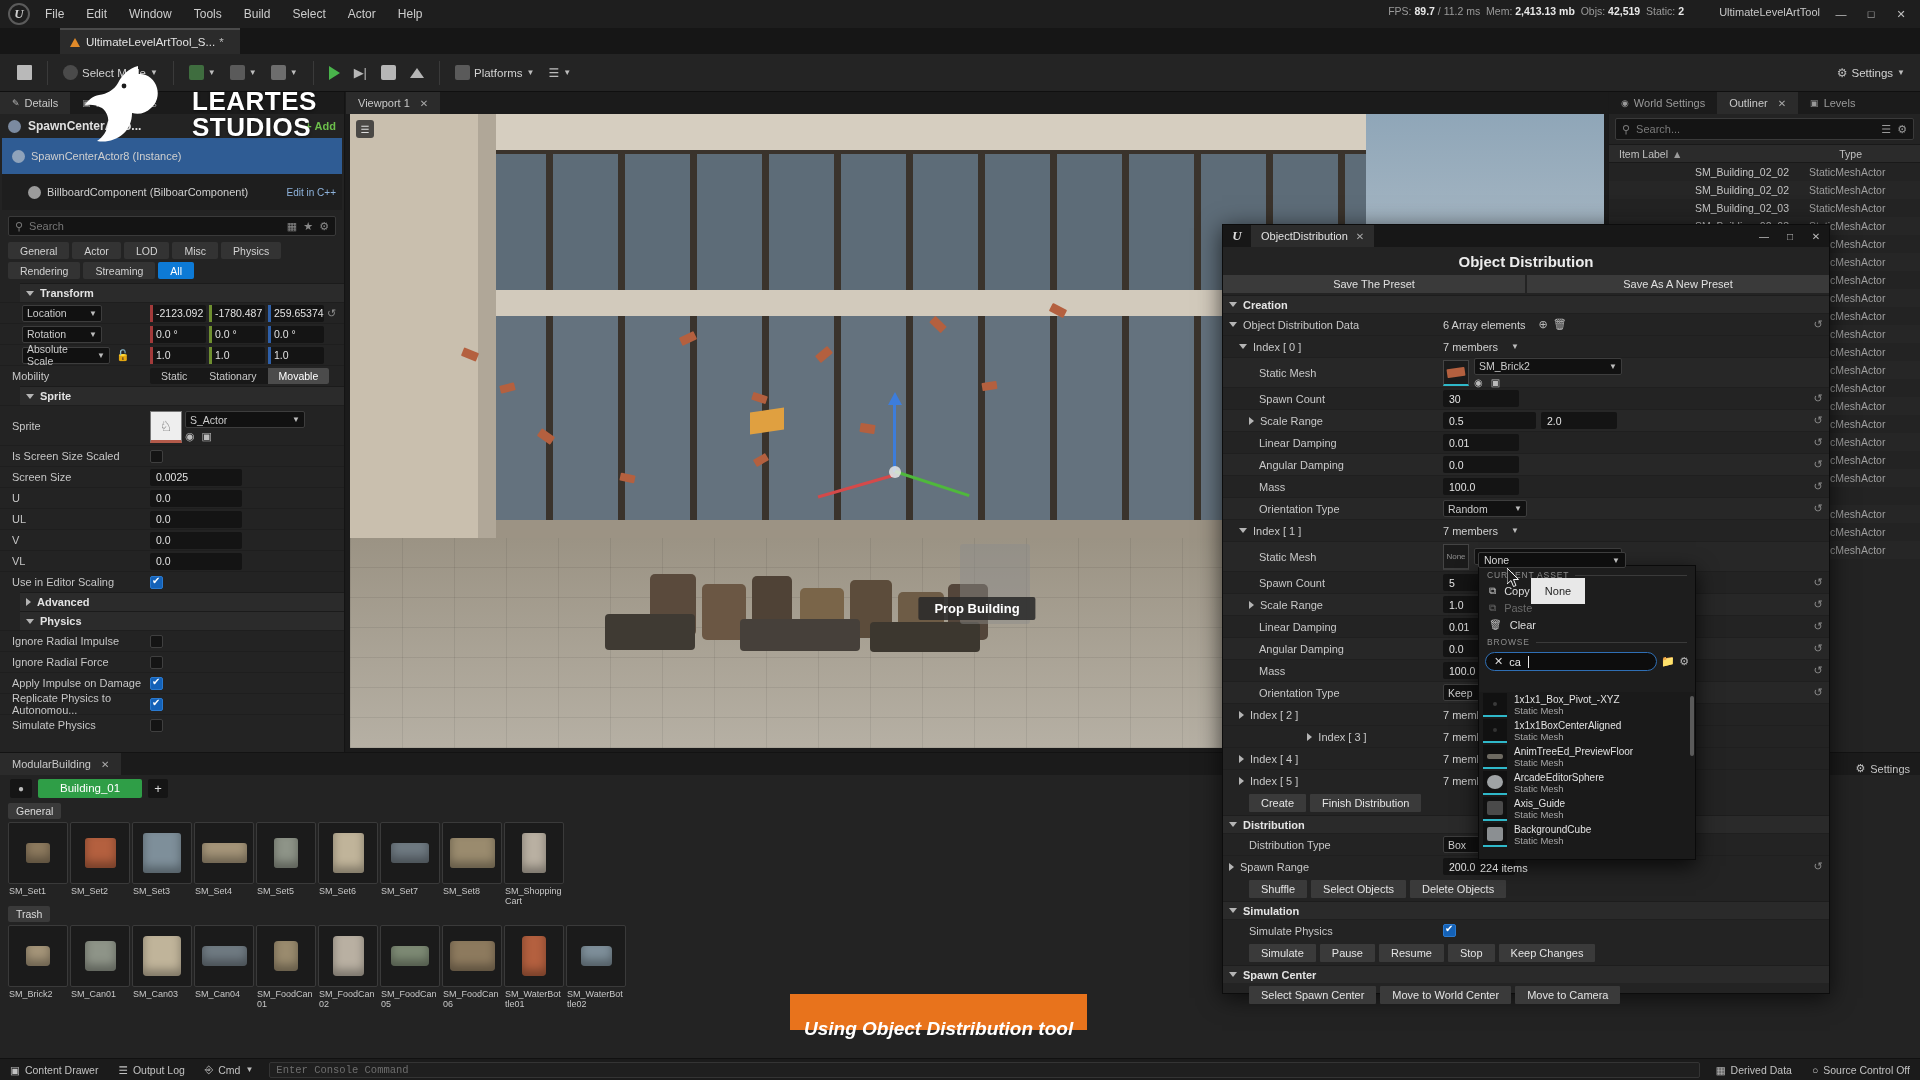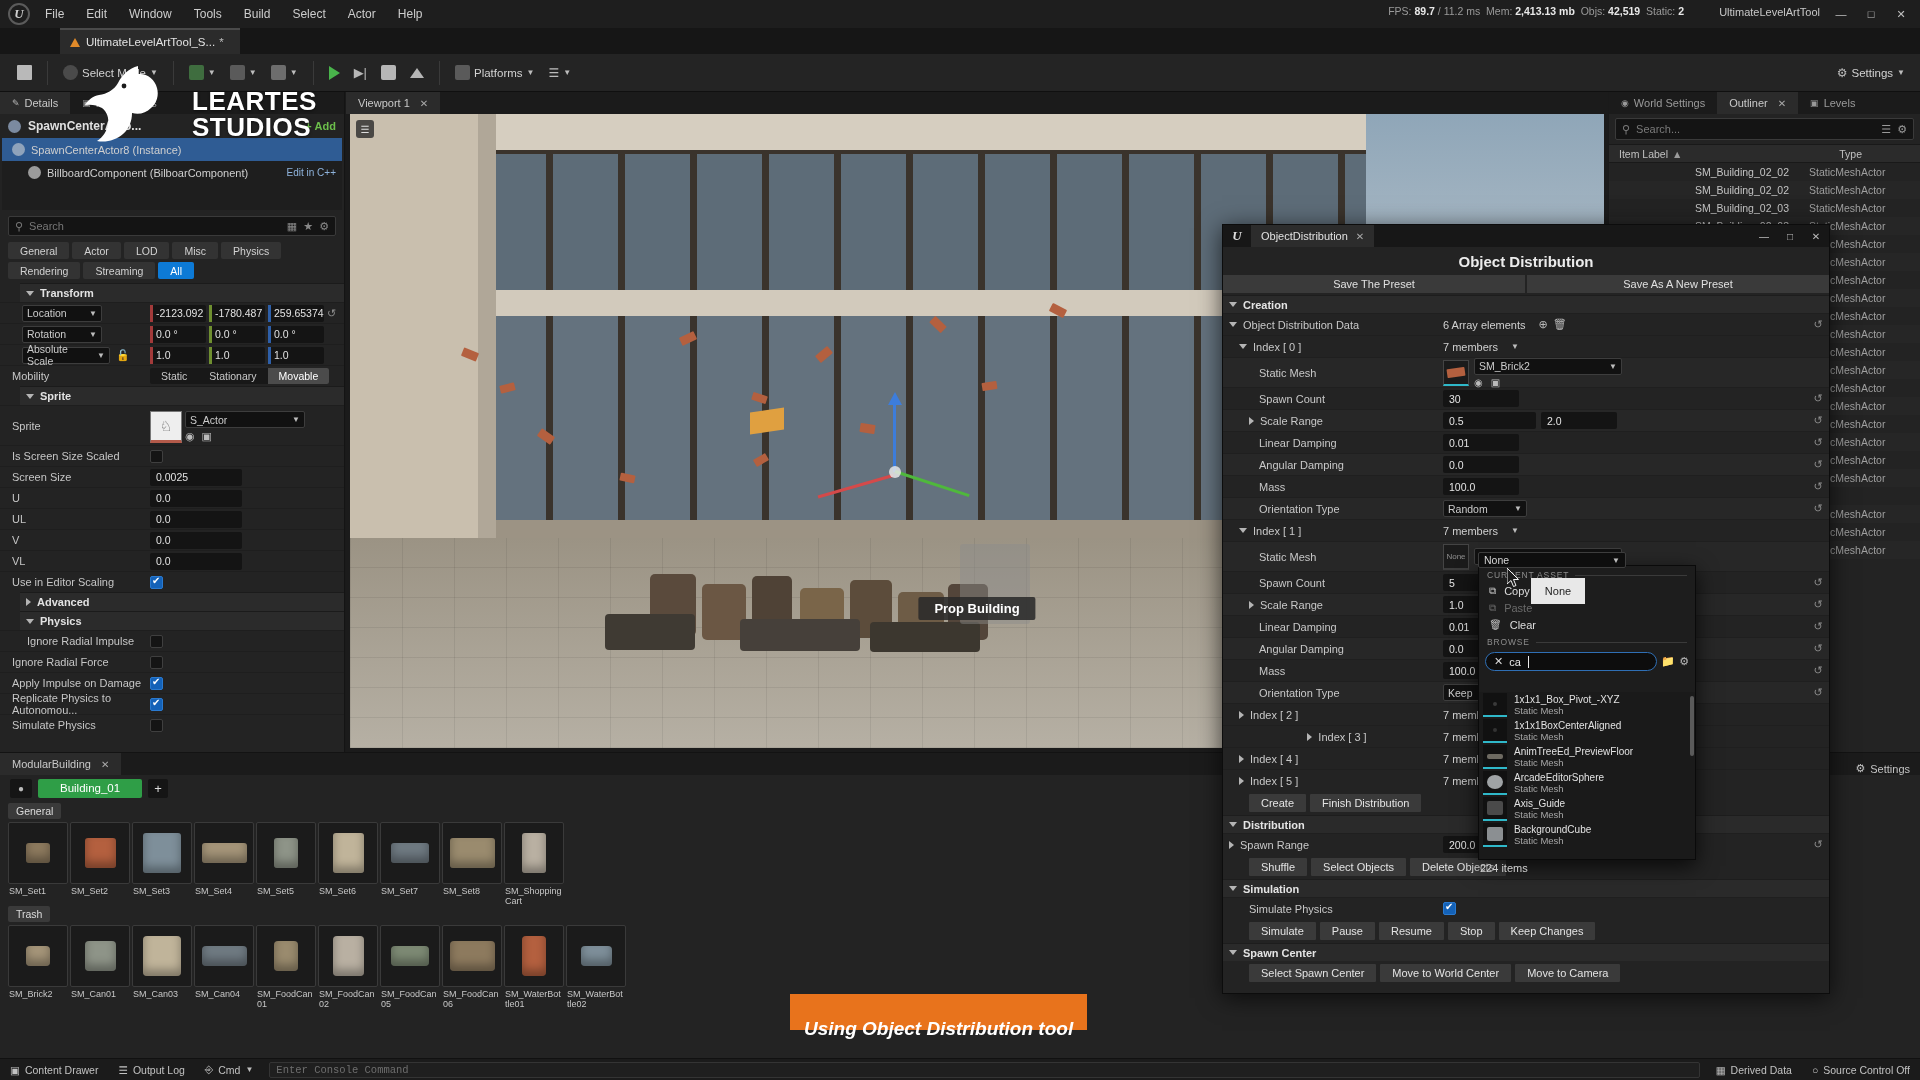--- a/index.html
+++ b/index.html
@@ -44,21 +44,21 @@
 
   
   #details { position:absolute; left:0; top:92px; width:345px; height:660px;
       background:#232323; border-right:1px solid #141414; }
   .panel-tabbar { height:22px; background:#1b1b1b; display:flex; align-items:flex-end; }
   .ptab { height:22px; display:flex;align-items:center; gap:5px; padding:0 12px; font-size:11px;
       color:#c9c9c9; background:#2b2b2b;}
   .ptab.inactive { background:#1b1b1b; color:#9a9a9a;}
   .det-head { height:24px; display:flex; align-items:center; gap:7px; padding:0 8px; font-size:12px;
       color:#e0e0e0; font-weight:bold;}
-  .tree-row { height:23px; display:flex; align-items:center; gap:6px; font-size:11px; color:#cfcfcf;}
+  .tree-row { height:36px; display:flex; align-items:center; gap:6px; font-size:11px; color:#cfcfcf;}
   .tree-row.sel { background:#2f5c94; }
   .glyph { width:13px;height:13px; display:inline-block; border-radius:2px;}
   .searchbox { margin:6px 8px; height:20px; background:#141414; border:1px solid #3a3a3a;
       border-radius:2px; display:flex; align-items:center; padding:0 6px; gap:6px; color:#777; font-size:11px;}
   .filtbar { display:flex; flex-wrap:wrap; gap:3px; padding:0 8px 4px 8px;}
   .filt { height:17px; padding:0 12px; background:#333; border-radius:2px; font-size:10.5px;
       color:#d2d2d2; display:flex; align-items:center;}
   .filt.on { background:#0d7ad6; color:#fff;}
   .sect { height:19px; display:flex; align-items:center; gap:6px; padding-left:6px;
       background:#2b2b2b; font-size:11px; color:#e2e2e2; font-weight:bold; border-top:1px solid #1b1b1b;margin-left:20px;}
@@ -473,21 +473,21 @@
 
     <div class="sect">
       <span class="arrow-r"></span>
       <span>Advanced</span>
     </div>
     <div class="sect">
       <span class="arrow-d"></span>
       <span>Physics</span>
     </div>
     <div class="prow">
-      <div class="plabel" style="padding-left:27px">Ignore Radial Impulse</div>
+      <div class="plabel" style="padding-left:12px">Ignore Radial Impulse</div>
       <div class="pval">
           <span class="chk"></span>
         </div>
     </div>
     <div class="prow">
       <div class="plabel" style="padding-left:12px">Ignore Radial Force</div>
       <div class="pval">
           <span class="chk"></span>
         </div>
     </div>
@@ -1100,20 +1100,30 @@
     <div class="od-btnrow">
       <div class="od-btn">Create</div>
       <div class="od-btn">Finish Distribution</div>
     </div>
 
     <div class="od-sect">
       <span class="arrow-d"></span>
       <span>Distribution</span>
     </div>
     <div class="od-row">
+      <div class="od-lbl" style="padding-left:26px">Distribution Type</div>
+      <div class="od-val">
+        <span class="selbox" style="width:72px">
+          <span>Box</span>
+          <span class="caret" style="margin-left:auto">▼</span>
+        </span>
+      </div>
+      <div class="od-reset"></div>
+    </div>
+    <div class="od-row">
       <div class="od-lbl" style="display:flex;align-items:center;gap:6px;padding-left:6px">
         <span class="arrow-r"></span>
         <span>Spawn Range</span>
       </div>
       <div class="od-val">
           <span class="num" style="width:72px">200.0</span>
         </div>
       <div class="od-reset">↺</div>
     </div>
     <div class="od-btnrow">

